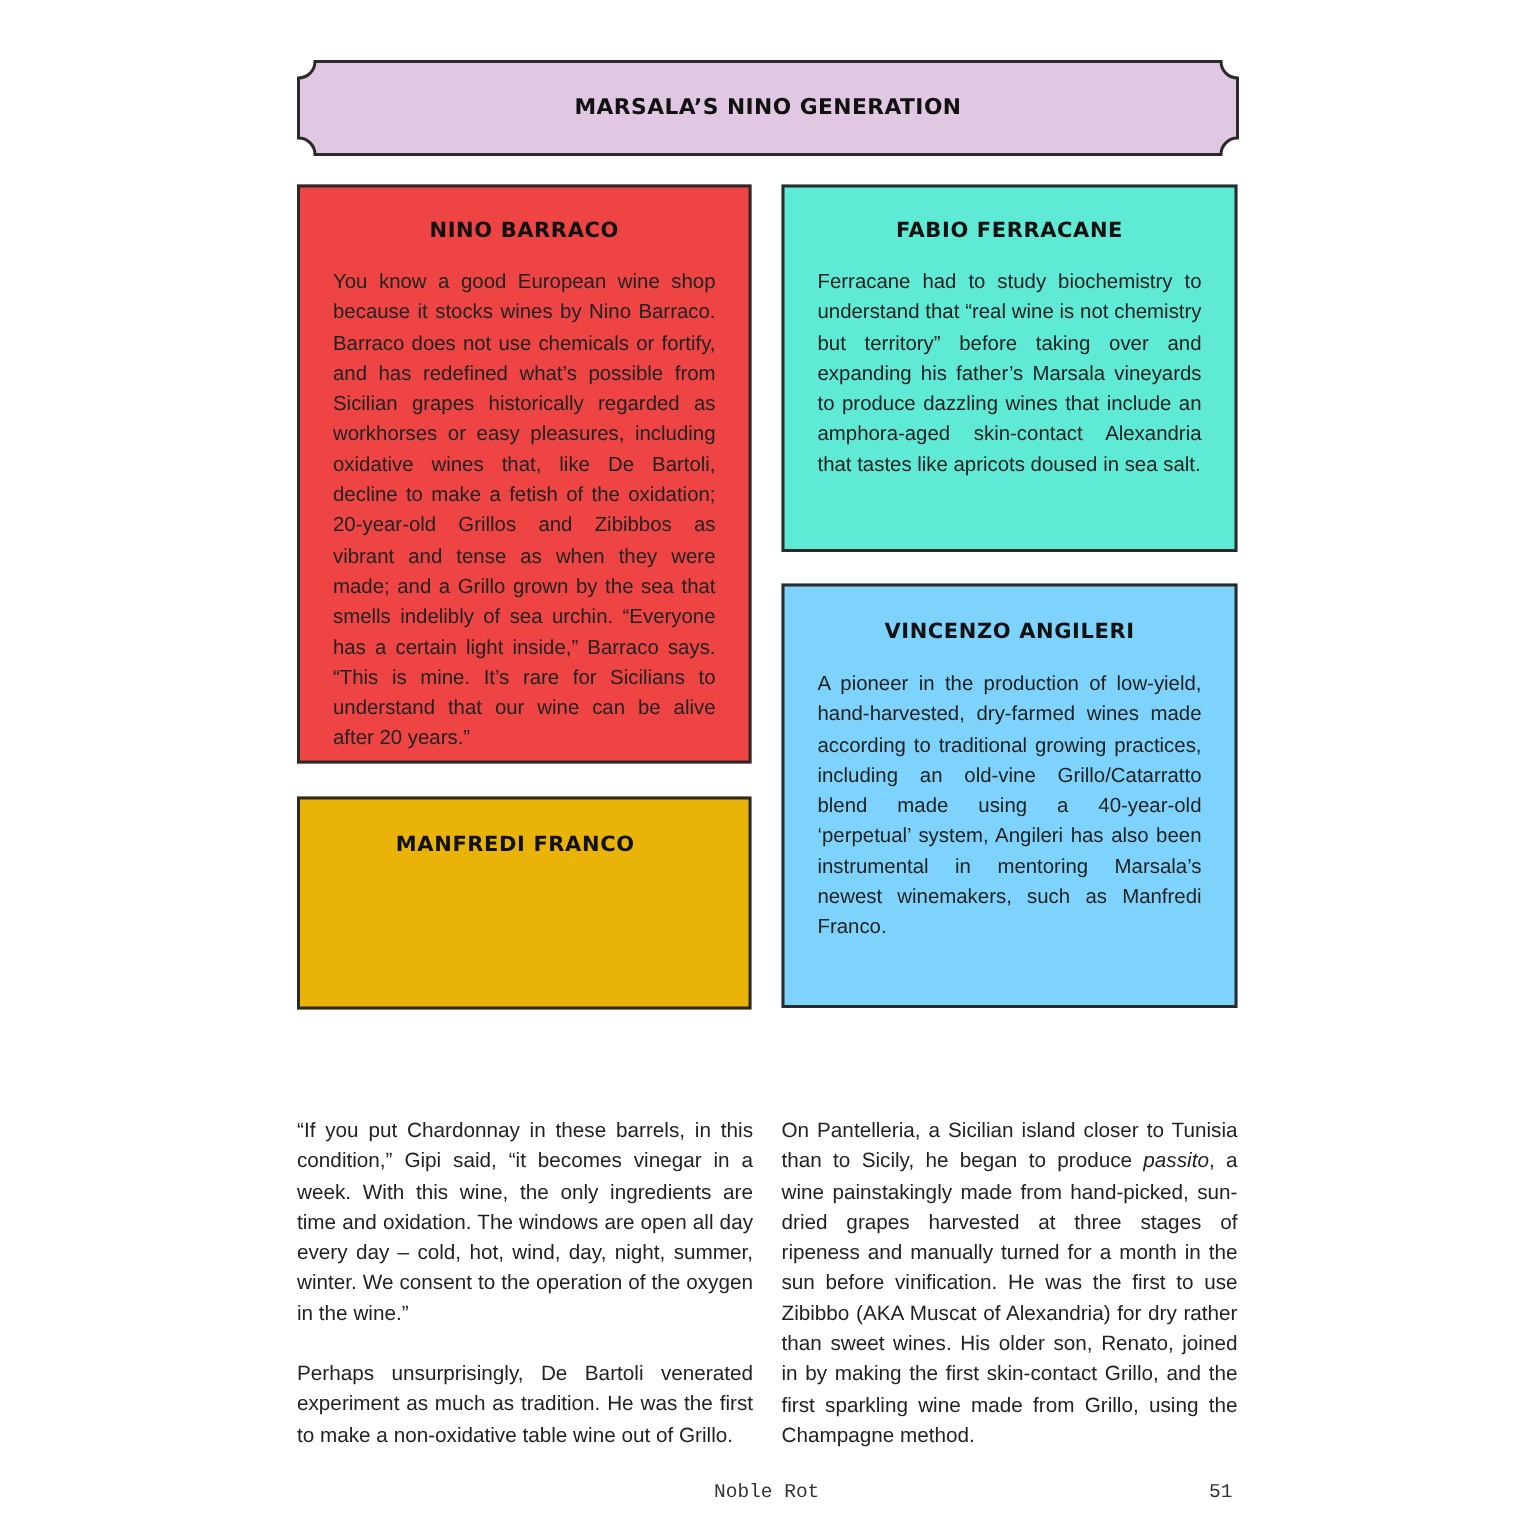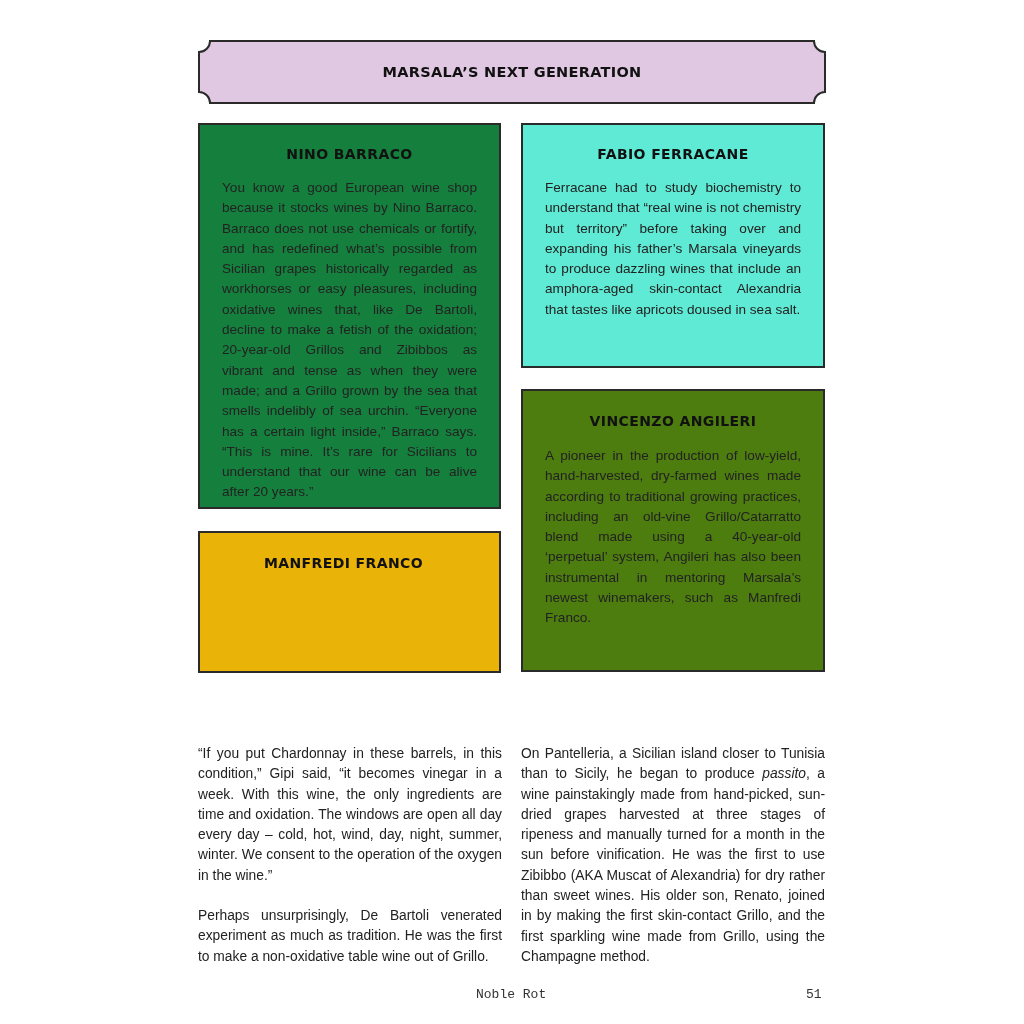--- a/index.html
+++ b/index.html
@@ -53,34 +53,34 @@
       font-size: 13px; color: #333;
     }
   </style>
 </head>
 <body>
 
 <div class="banner">
   <svg viewBox="0 0 628 64">
     <path id="banner-path" d="M12,1 L616,1 A11,11 0 0 0 627,12 L627,52 A11,11 0 0 0 616,63 L12,63 A11,11 0 0 0 1,52 L1,12 A11,11 0 0 0 12,1 Z" fill="#e1c8e2" stroke="#2a2a2a" stroke-width="2"></path>
   </svg>
-  <div class="banner-title">MARSALA’S NEXT GENERATION</div>
+  <div class="banner-title">MARSALA’S NINO GENERATION</div>
 </div>
 
-<div class="box" id="box-nino" style="background: #15803d; border-color: rgb(42, 42, 42);">
+<div class="box" id="box-nino" style="background: #ef4444; border-color: rgb(42, 42, 42);">
   <h2>NINO BARRACO</h2>
   <p>You know a good European wine shop because it stocks wines by Nino Barraco. Barraco does not use chemicals or fortify, and has redefined what’s possible from Sicilian grapes historically regarded as workhorses or easy pleasures, including oxidative wines that, like De Bartoli, decline to make a fetish of the oxidation; 20-year-old Grillos and Zibibbos as vibrant and tense as when they were made; and a Grillo grown by the sea that smells indelibly of sea urchin. “Everyone has a certain light inside,” Barraco says. “This is mine. It’s rare for Sicilians to understand that our wine can be alive after 20 years.”</p>
 </div>
 
 <div class="box" id="box-fabio" style="background: #5eead4; border-color: rgb(42, 42, 42);">
   <h2>FABIO FERRACANE</h2>
   <p>Ferracane had to study biochemistry to understand that “real wine is not chemistry but territory” before taking over and expanding his father’s Marsala vineyards to produce dazzling wines that include an amphora-aged skin-contact Alexandria that tastes like apricots doused in sea salt.</p>
 </div>
 
-<div class="box" id="box-vincenzo" style="background: #4d7c0f; border-color: rgb(42, 42, 42);">
+<div class="box" id="box-vincenzo" style="background: #7dd3fc; border-color: rgb(42, 42, 42);">
   <h2>VINCENZO ANGILERI</h2>
   <p>A pioneer in the production of low-yield, hand-harvested, dry-farmed wines made according to traditional growing practices, including an old-vine Grillo/Catarratto blend made using a 40-year-old ‘perpetual’ system, Angileri has also been instrumental in mentoring Marsala’s newest winemakers, such as Manfredi Franco.</p>
 </div>
 
 <div class="box" id="box-manfredi" style="background: #eab308; border-color: rgb(42, 42, 42); padding-left: 10px;">
   <h2>MANFREDI FRANCO</h2>
 </div>
 
 <div class="col" id="col-left">
   <p>“If you put Chardonnay in these barrels, in this condition,” Gipi said, “it becomes vinegar in a week. With this wine, the only ingredients are time and oxidation. The windows are open all day every day – cold, hot, wind, day, night, summer, winter. We consent to the operation of the oxygen in the wine.”</p>

